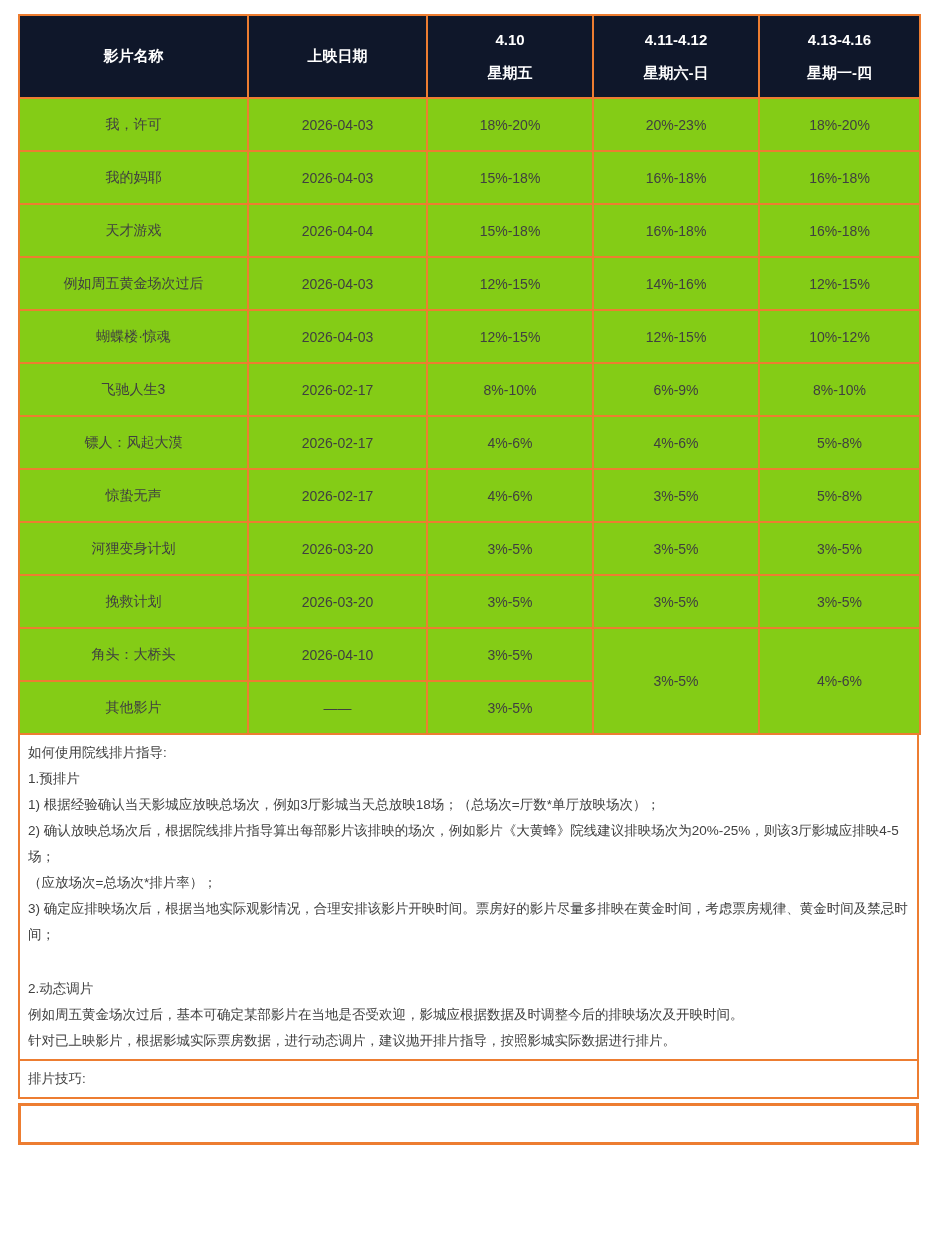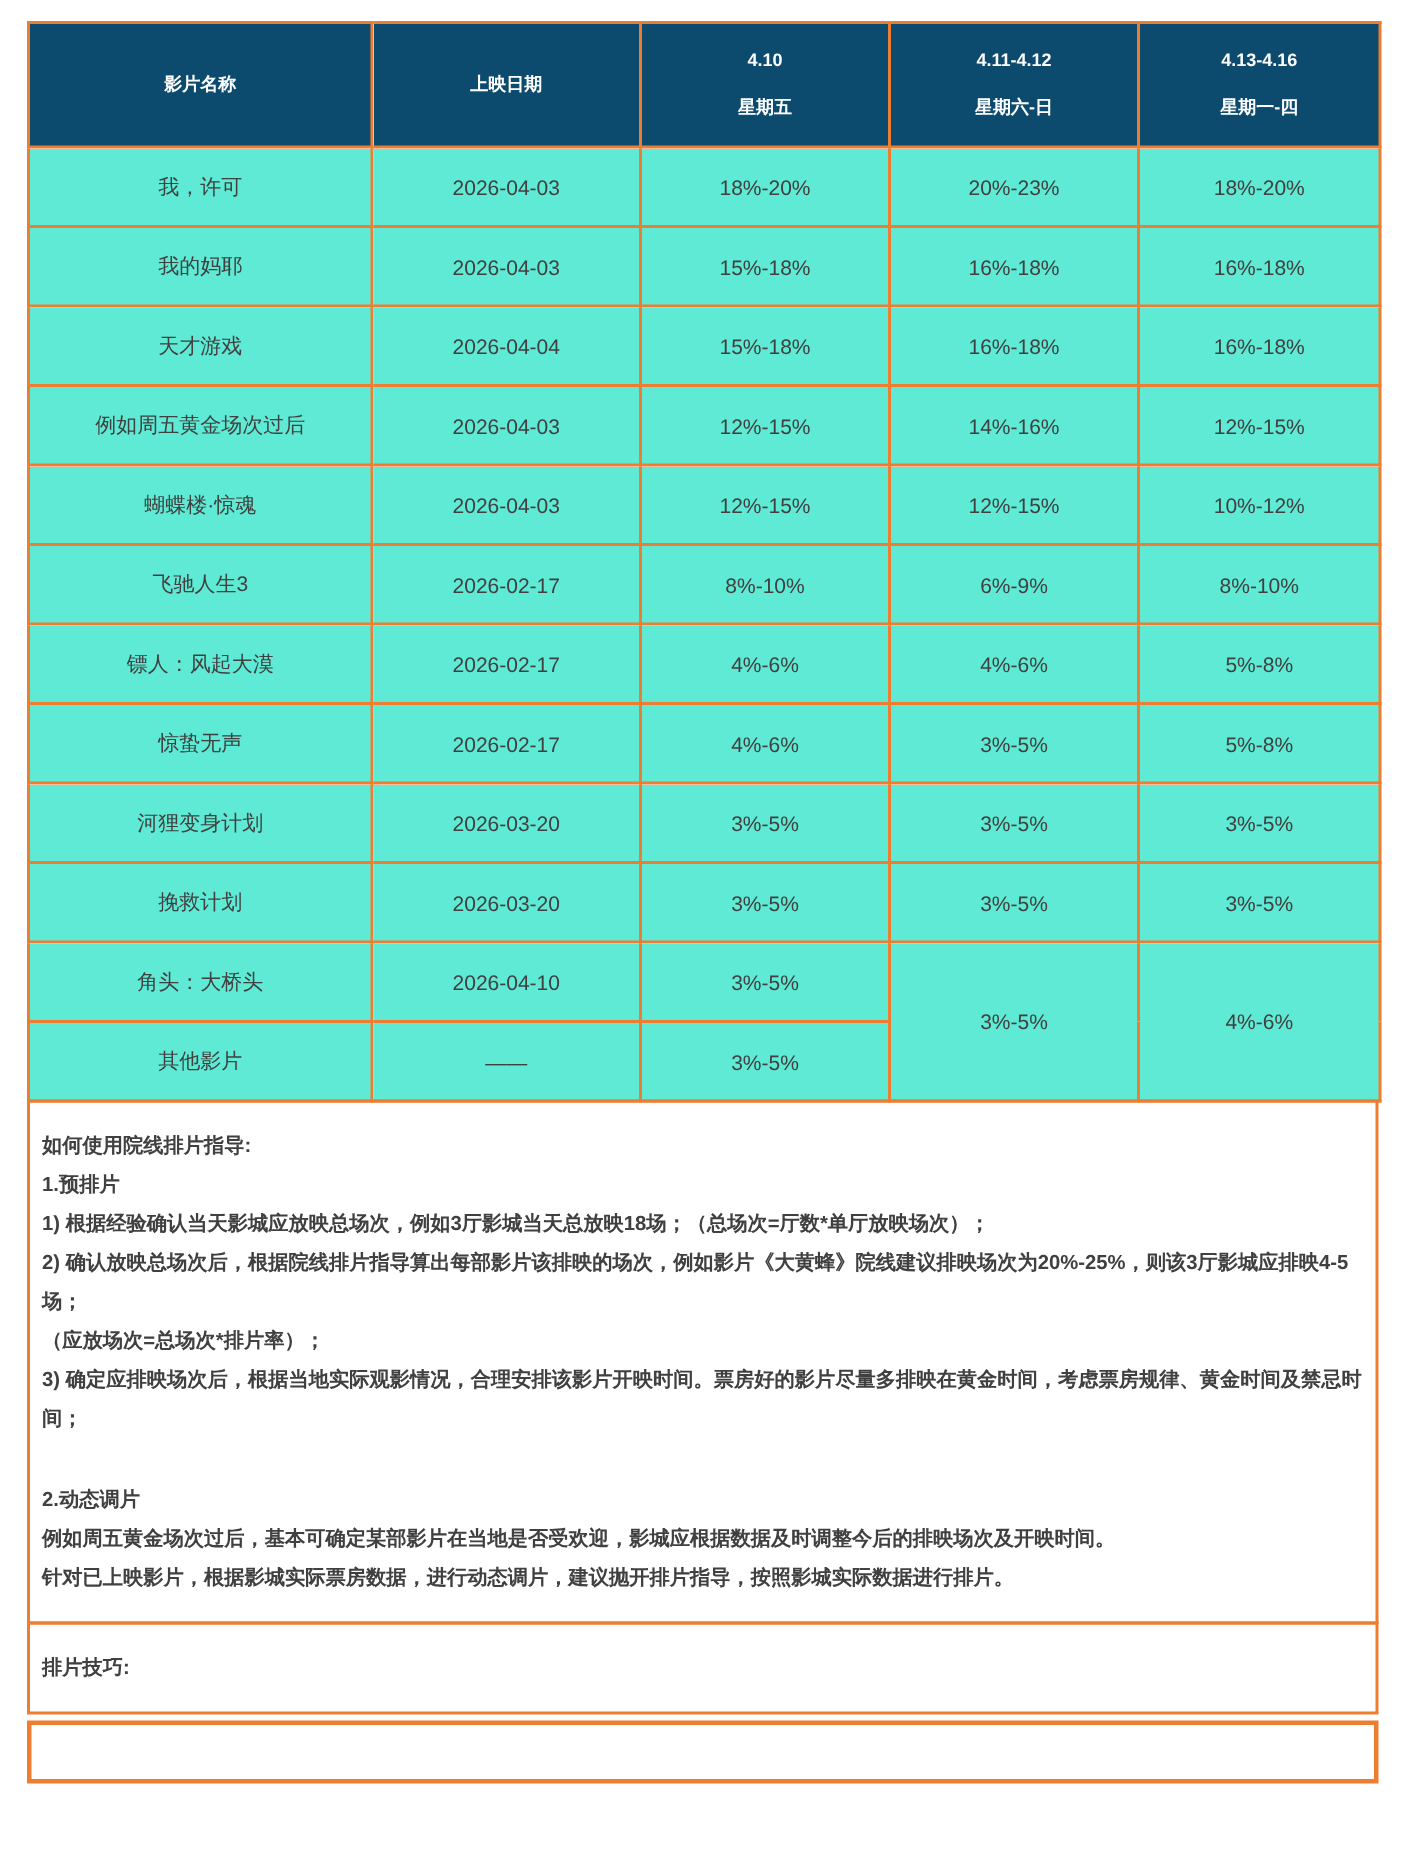--- a/index.html
+++ b/index.html
@@ -11,39 +11,38 @@
   }
   .page { padding: 14px 18px 0 18px; }
 
   table.film-table { border-collapse: collapse; table-layout: fixed; width: 901px; }
   .film-table th, .film-table td {
     border: 2px solid #ED7D31;
     text-align: center; vertical-align: middle;
     overflow: hidden;
   }
   .film-table thead th {
-    background: #0c4a6e; color: #ffffff;
-    font-weight: bold; font-size: 12px;
+    background: #0f172a; color: #ffffff;
+    font-weight: bold; font-size: 15px;
     height: 79px; border-color: #ED7D31;
   }
   .film-table tbody td {
-    height: 49px; font-size: 14px; color: #404040; background: #5eead4;
+    height: 49px; font-size: 14px; color: #404040; background: #84cc16;
   }
   .hdr-line { display: block; }
   .hdr-dates { margin-bottom: 16px; }
 
   .box {
     border: 2px solid #ED7D31;
     margin-top: -2px;
-    padding: 16px 8px;
+    padding: 5px 8px;
     font-size: 13.5px;
     line-height: 26px;
     color: #404040;
     width: 881px;
-    font-weight: bold;
   }
   .section2 { margin-top: 28px; }
 
   .note-box {
     border: 3px solid #ED7D31;
     margin-top: 4px;
     padding: 18px 8px;
     font-size: 13.5px;
     line-height: 26px;
     color: #333333;

